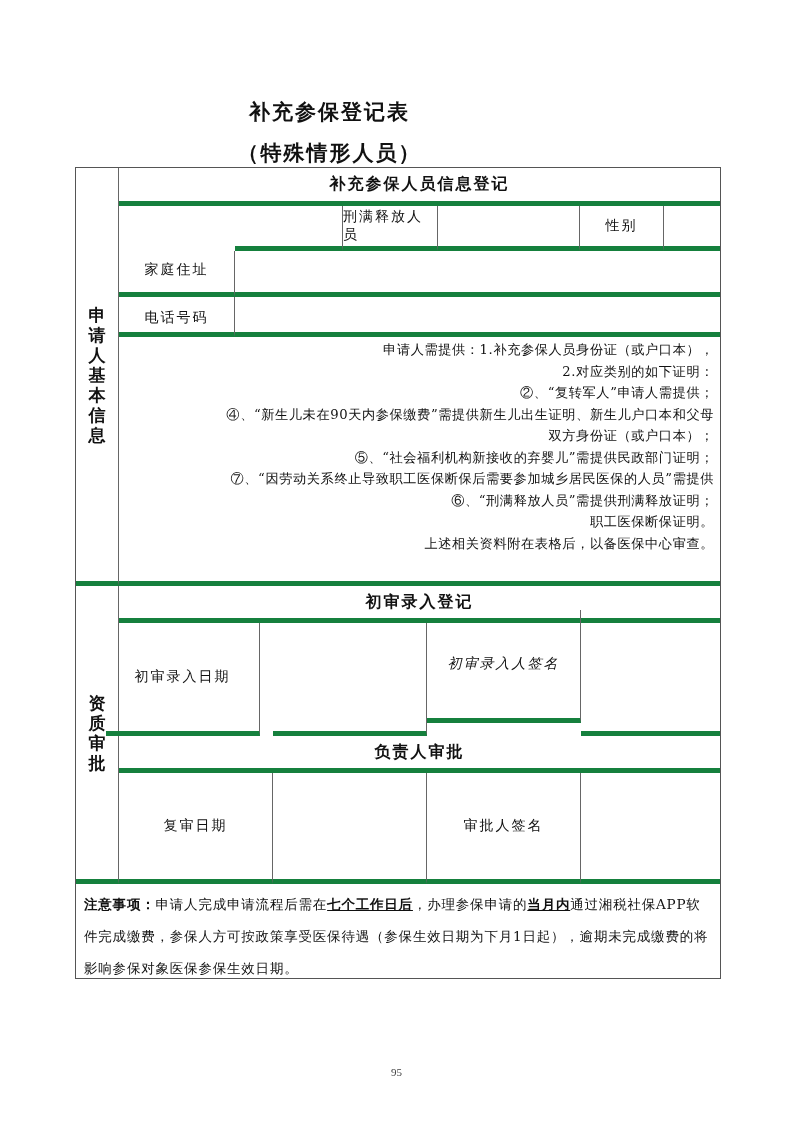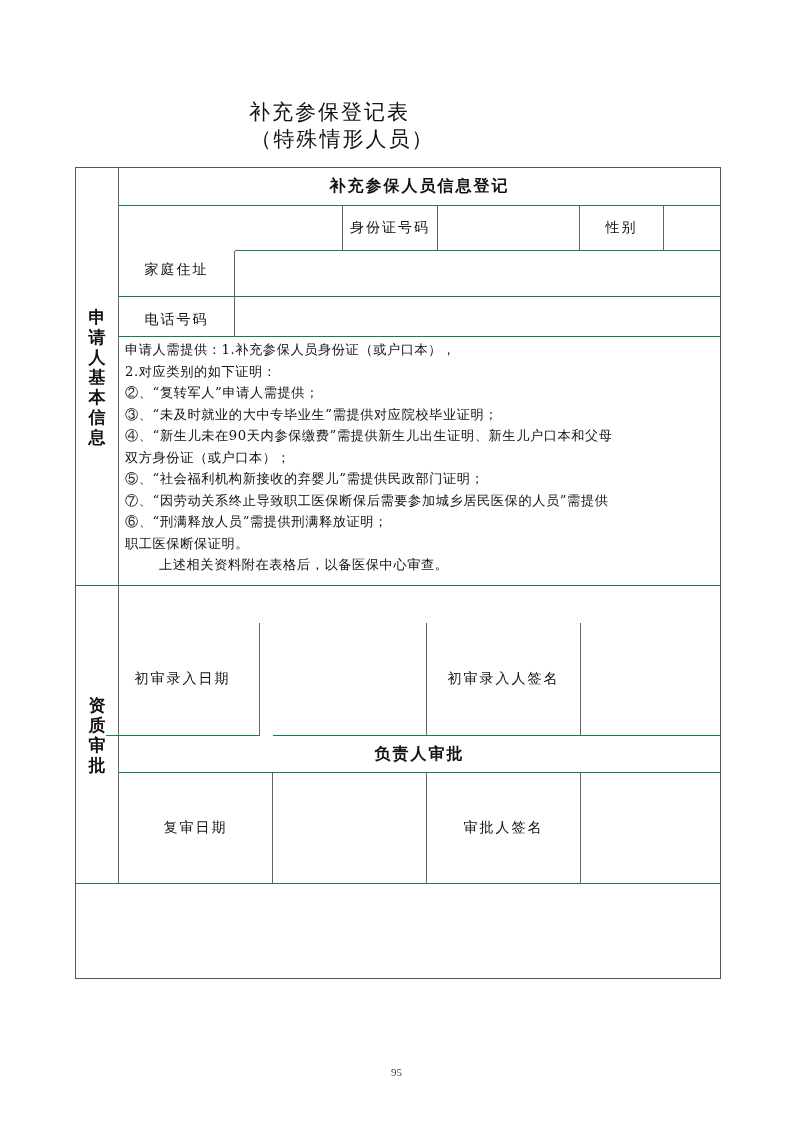--- a/index.html
+++ b/index.html
@@ -1,32 +1,32 @@
 <!DOCTYPE html>
 <html><head>
   <meta charset="utf-8">
   <style>
     html, body { margin: 0; padding: 0; background: #ffffff; }
     body { width: 793px; height: 1122px; position: relative; overflow: hidden;
       font-family: "DejaVu Serif", "Liberation Serif", serif; color: #111; }
     .title { position: absolute; left: 0; width: 659px; text-align: center;
-      font-weight: normal; font-size: 21px; letter-spacing: 2px; }
+      font-weight: bold; font-size: 21px; letter-spacing: 2px; }
     .t1 { top: 98px; }
-    .t2 { top: 125px; margin-left: 13px; }
+    .t2 { top: 139px; }
     .grid { position: absolute; left: 75px; top: 167px; width: 646px; height: 812px;
       border: 1.5px solid #555; box-sizing: border-box; }
     .cell { position: absolute; box-sizing: border-box; border-right: 1px solid #666;
-      border-bottom: 1px solid #15803d; display: flex; align-items: center; justify-content: center;
+      border-bottom: 5px solid #15803d; display: flex; align-items: center; justify-content: center;
       font-size: 14px; letter-spacing: 2px; }
     .noright { border-right: none; }
     .nobottom { border-bottom: none; }
     .hdr { font-weight: bold; font-size: 16px; letter-spacing: 2px; }
     .vlabel { flex-direction: column; font-weight: bold; font-size: 17px; line-height: 20px; letter-spacing: 0; }
     .vlabel span { display: block; }
-    .textblock { display: block; padding: 2px 6px; font-size: 13.2px; line-height: 21.5px; letter-spacing: 0.6px; }
+    .textblock { display: block; padding: 2px 6px; font-size: 13.2px; line-height: 21.5px; letter-spacing: 0.6px; text-align: right; }
     .textblock p { margin: 0; white-space: nowrap; }
     .indent { padding-left: 34px; }
     .notes { display: block; padding: 4px 8px; font-size: 13.5px; line-height: 32px; letter-spacing: 0.8px; }
     .notes b { font-weight: bold; }
     .notes u { font-weight: bold; text-decoration: underline; }
     .pagenum { position: absolute; top: 1066px; left: 0; width: 793px; text-align: center;
       font-size: 11px; color: #444; font-family: "Liberation Serif", serif; }
   </style>
 </head>
 <body>
@@ -42,58 +42,61 @@
       <span>人</span>
       <span>基</span>
       <span>本</span>
       <span>信</span>
       <span>息</span>
     </div>
 
   <div class="cell hdr noright" style="left:43px; top:0; width:601px; height:38px;">补充参保人员信息登记</div>
 
   <div class="cell" style="left:159px; top:38px; width:108px; height:45px;"></div>
-  <div class="cell" style="left:267px; top:38px; width:95px; height:45px;">身份证号码</div>
+  <div class="cell" style="left:267px; top:38px; width:95px; height:45px;">刑满释放人员</div>
   <div class="cell" style="left:362px; top:38px; width:142px; height:45px;"></div>
   <div class="cell" style="left:504px; top:38px; width:84px; height:45px;">性别</div>
   <div class="cell noright" style="left:588px; top:38px; width:56px; height:45px;"></div>
 
   <div class="cell" style="left:43px; top:83px; width:116px; height:46px; align-items:flex-start; padding-top:10px;">家庭住址</div>
   <div class="cell noright" style="left:159px; top:83px; width:485px; height:46px;"></div>
 
   <div class="cell" style="left:43px; top:129px; width:116px; height:40px; padding-top:6px;font-family:Liberation Mono, monospace;">电话号码</div>
   <div class="cell noright" style="left:159px; top:129px; width:485px; height:40px;"></div>
 
   <div class="cell textblock noright" style="left:43px; top:169px; width:601px; height:249px;" id="reqs">
       <p>申请人需提供：1.补充参保人员身份证（或户口本），</p>
       <p>2.对应类别的如下证明：</p>
       <p>②、“复转军人”申请人需提供；</p>
-      <p>③、“未及时就业的大中专毕业生”需提供对应院校毕业证明；</p>
       <p>④、“新生儿未在90天内参保缴费”需提供新生儿出生证明、新生儿户口本和父母</p>
       <p>双方身份证（或户口本）；</p>
       <p>⑤、“社会福利机构新接收的弃婴儿”需提供民政部门证明；</p>
       <p>⑦、“因劳动关系终止导致职工医保断保后需要参加城乡居民医保的人员”需提供</p>
       <p>⑥、“刑满释放人员”需提供刑满释放证明；</p>
       <p>职工医保断保证明。</p>
       <p class="indent">上述相关资料附在表格后，以备医保中心审查。</p>
     </div>
 
   <div class="cell vlabel" style="left:0; top:418px; width:43px; height:298px;" id="side2">
       <span>资</span>
       <span>质</span>
       <span>审</span>
       <span>批</span>
     </div>
 
+  <div class="cell hdr noright" style="left:43px; top:418px; width:601px; height:37px;">初审录入登记</div>
   <div class="cell" style="left:30px; top:455px; width:154px; height:113px;">初审录入日期</div>
   <div class="cell" style="left:197px; top:455px; width:154px; height:113px;"></div>
-  <div class="cell" style="left:351px; top:455px; width:154px; height:113px;">初审录入人签名</div>
+  <div class="cell" style="left:351px; top:442px; width:154px; height:113px;font-style:italic;">初审录入人签名</div>
   <div class="cell noright" style="left:505px; top:455px; width:139px; height:113px;"></div>
 
   <div class="cell hdr noright" style="left:43px; top:568px; width:601px; height:37px;">负责人审批</div>
   <div class="cell" style="left:43px; top:605px; width:154px; height:111px;">复审日期</div>
   <div class="cell" style="left:197px; top:605px; width:154px; height:111px;"></div>
   <div class="cell" style="left:351px; top:605px; width:154px; height:111px;">审批人签名</div>
   <div class="cell noright" style="left:505px; top:605px; width:139px; height:111px;"></div>
 
+  <div class="cell notes noright nobottom" style="left:0; top:716px; width:644px; height:94px; white-space:normal;">
+    <b>注意事项：</b><span>申请人完成申请流程后需在</span><u>七个工作日后</u><span>，办理参保申请的</span><u>当月内</u><span>通过湘税社保APP软件完成缴费，参保人方可按政策享受医保待遇（参保生效日期为下月1日起），逾期未完成缴费的将影响参保对象医保参保生效日期。</span>
+  </div>
 </div>
 
 <div class="pagenum">95</div>
 
 </body></html>

